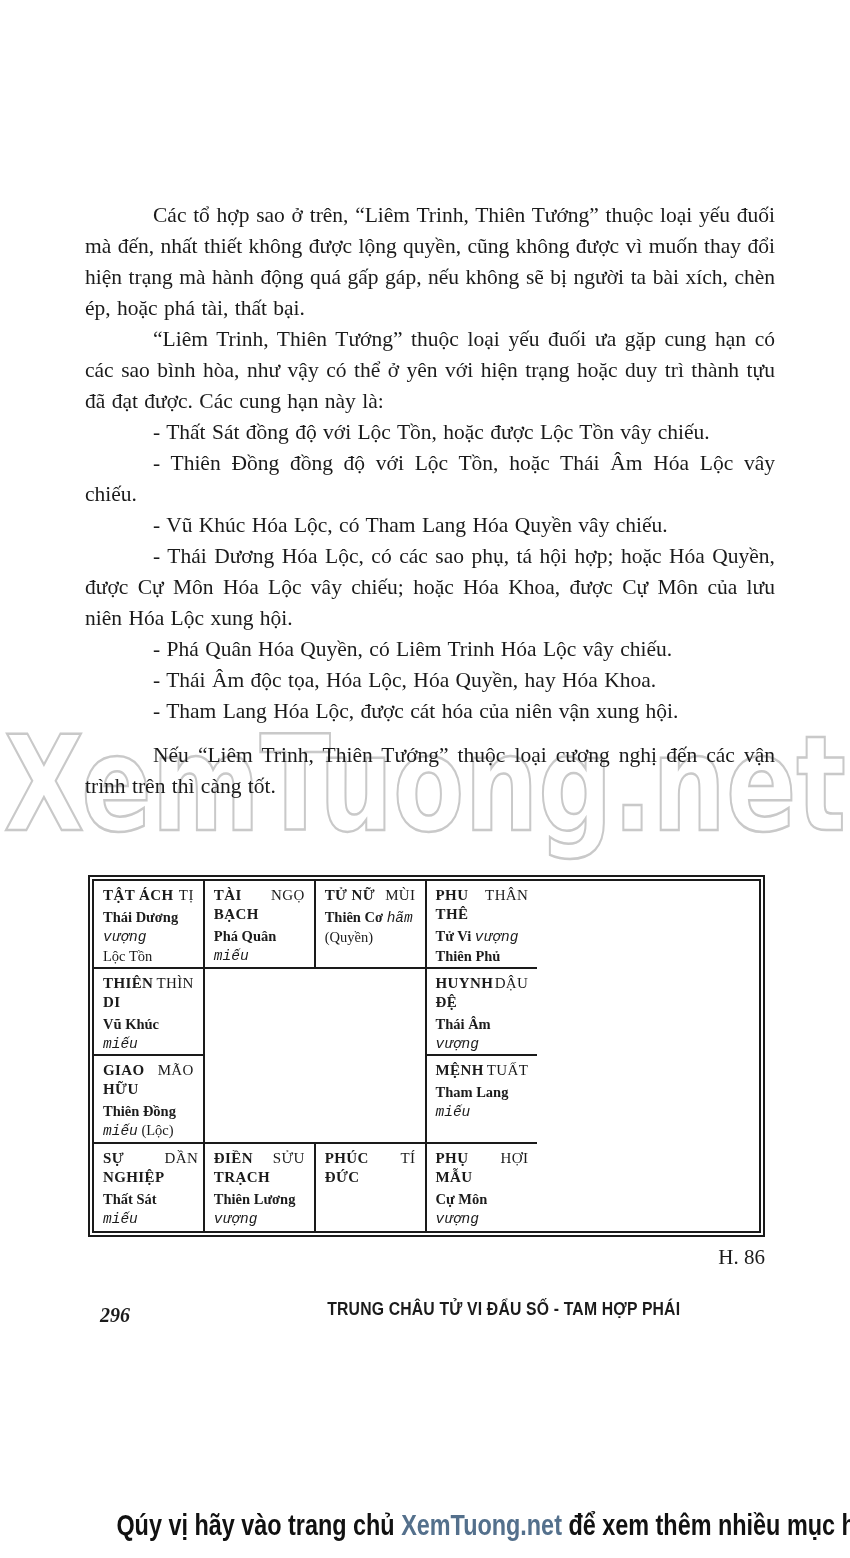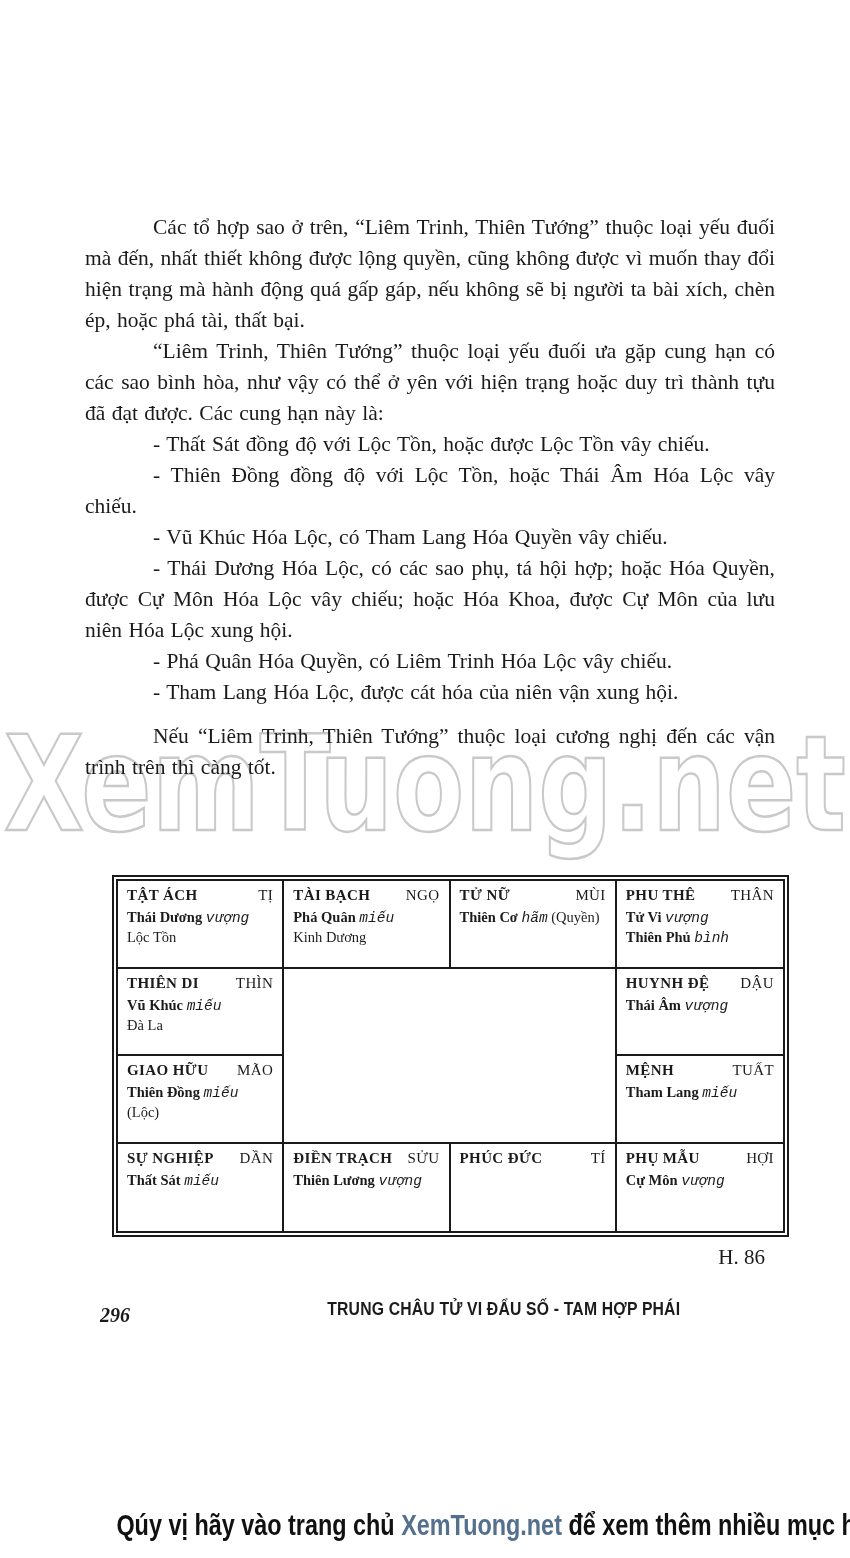--- a/index.html
+++ b/index.html
@@ -2,28 +2,28 @@
 <html><head>
 <meta charset="utf-8">
 <style>
   html,body{margin:0;padding:0;background:#ffffff;}
   .page{position:relative;width:850px;height:1558px;background:#ffffff;overflow:hidden;
         font-family:"Liberation Serif", serif;color:#1b1b1b;}
   .layer{position:absolute;z-index:1;}
   
   .watermark{position:absolute;left:0;top:718px;z-index:0;}
   
-  .bodytext{left:85px;top:212px;width:690px;font-size:21.5px;line-height:31px;
+  .bodytext{left:85px;top:200px;width:690px;font-size:21.5px;line-height:31px;
             text-align:justify;}
   .para{margin:0;text-indent:68px;word-spacing:1px;}
   .p3{margin-top:13px;}
   
   .chart{left:88px;top:875px;width:677px;height:362px;box-sizing:border-box;
          border:6px double #1a1a1a;display:grid;
-         grid-template-columns:repeat(4,1fr);grid-template-rows:repeat(4,1fr);margin-left:24px;}
+         grid-template-columns:repeat(6,1fr);grid-template-rows:repeat(4,1fr);}
   .cell{box-sizing:border-box;border-right:2px solid #1a1a1a;border-bottom:2px solid #1a1a1a;
         padding:5px 9px 0 9px;overflow:hidden;}
   .c1{grid-area:1/1}.c2{grid-area:1/2}.c3{grid-area:1/3}.c4{grid-area:1/4}
   .c5{grid-area:2/1}.c6{grid-area:2/4}.c7{grid-area:3/1}.c8{grid-area:3/4}
   .c9{grid-area:4/1}.c10{grid-area:4/2}.c11{grid-area:4/3}.c12{grid-area:4/4}
   .center{grid-area:2/2/4/4;box-sizing:border-box;border-right:2px solid #1a1a1a;border-bottom:2px solid #1a1a1a;}
   .c4,.c6,.c8,.c12{border-right:none;}
   .c9,.c10,.c11,.c12{border-bottom:none;}
   .cellhead{display:flex;justify-content:space-between;align-items:baseline;
             font-size:15px;line-height:19px;}
@@ -56,20 +56,21 @@
 
   <div class="layer bodytext">
     <p class="para">Các tổ hợp sao ở trên, “Liêm Trinh, Thiên Tướng” thuộc loại yếu đuối mà đến, nhất thiết không được lộng quyền, cũng không được vì muốn thay đổi hiện trạng mà hành động quá gấp gáp, nếu không sẽ bị người ta bài xích, chèn ép, hoặc phá tài, thất bại.</p>
     <p class="para">“Liêm Trinh, Thiên Tướng” thuộc loại yếu đuối ưa gặp cung hạn có các sao bình hòa, như vậy có thể ở yên với hiện trạng hoặc duy trì thành tựu đã đạt được. Các cung hạn này là:</p>
     <div>
         <p class="para">- Thất Sát đồng độ với Lộc Tồn, hoặc được Lộc Tồn vây chiếu.</p>
         <p class="para">- Thiên Đồng đồng độ với Lộc Tồn, hoặc Thái Âm Hóa Lộc vây chiếu.</p>
         <p class="para">- Vũ Khúc Hóa Lộc, có Tham Lang Hóa Quyền vây chiếu.</p>
         <p class="para">- Thái Dương Hóa Lộc, có các sao phụ, tá hội hợp; hoặc Hóa Quyền, được Cự Môn Hóa Lộc vây chiếu; hoặc Hóa Khoa, được Cự Môn của lưu niên Hóa Lộc xung hội.</p>
         <p class="para">- Phá Quân Hóa Quyền, có Liêm Trinh Hóa Lộc vây chiếu.</p>
+        <p class="para">- Thái Âm độc tọa, Hóa Lộc, Hóa Quyền, hay Hóa Khoa.</p>
         <p class="para">- Tham Lang Hóa Lộc, được cát hóa của niên vận xung hội.</p>
       </div>
     <p class="para p3">Nếu “Liêm Trinh, Thiên Tướng” thuộc loại cương nghị đến các vận trình trên thì càng tốt.</p>
   </div>
 
   <div class="layer chart">
     <div class="cell c1">
       <div class="cellhead">
           <span class="palace">TẬT ÁCH</span>
           <span class="branch">TỊ</span>

